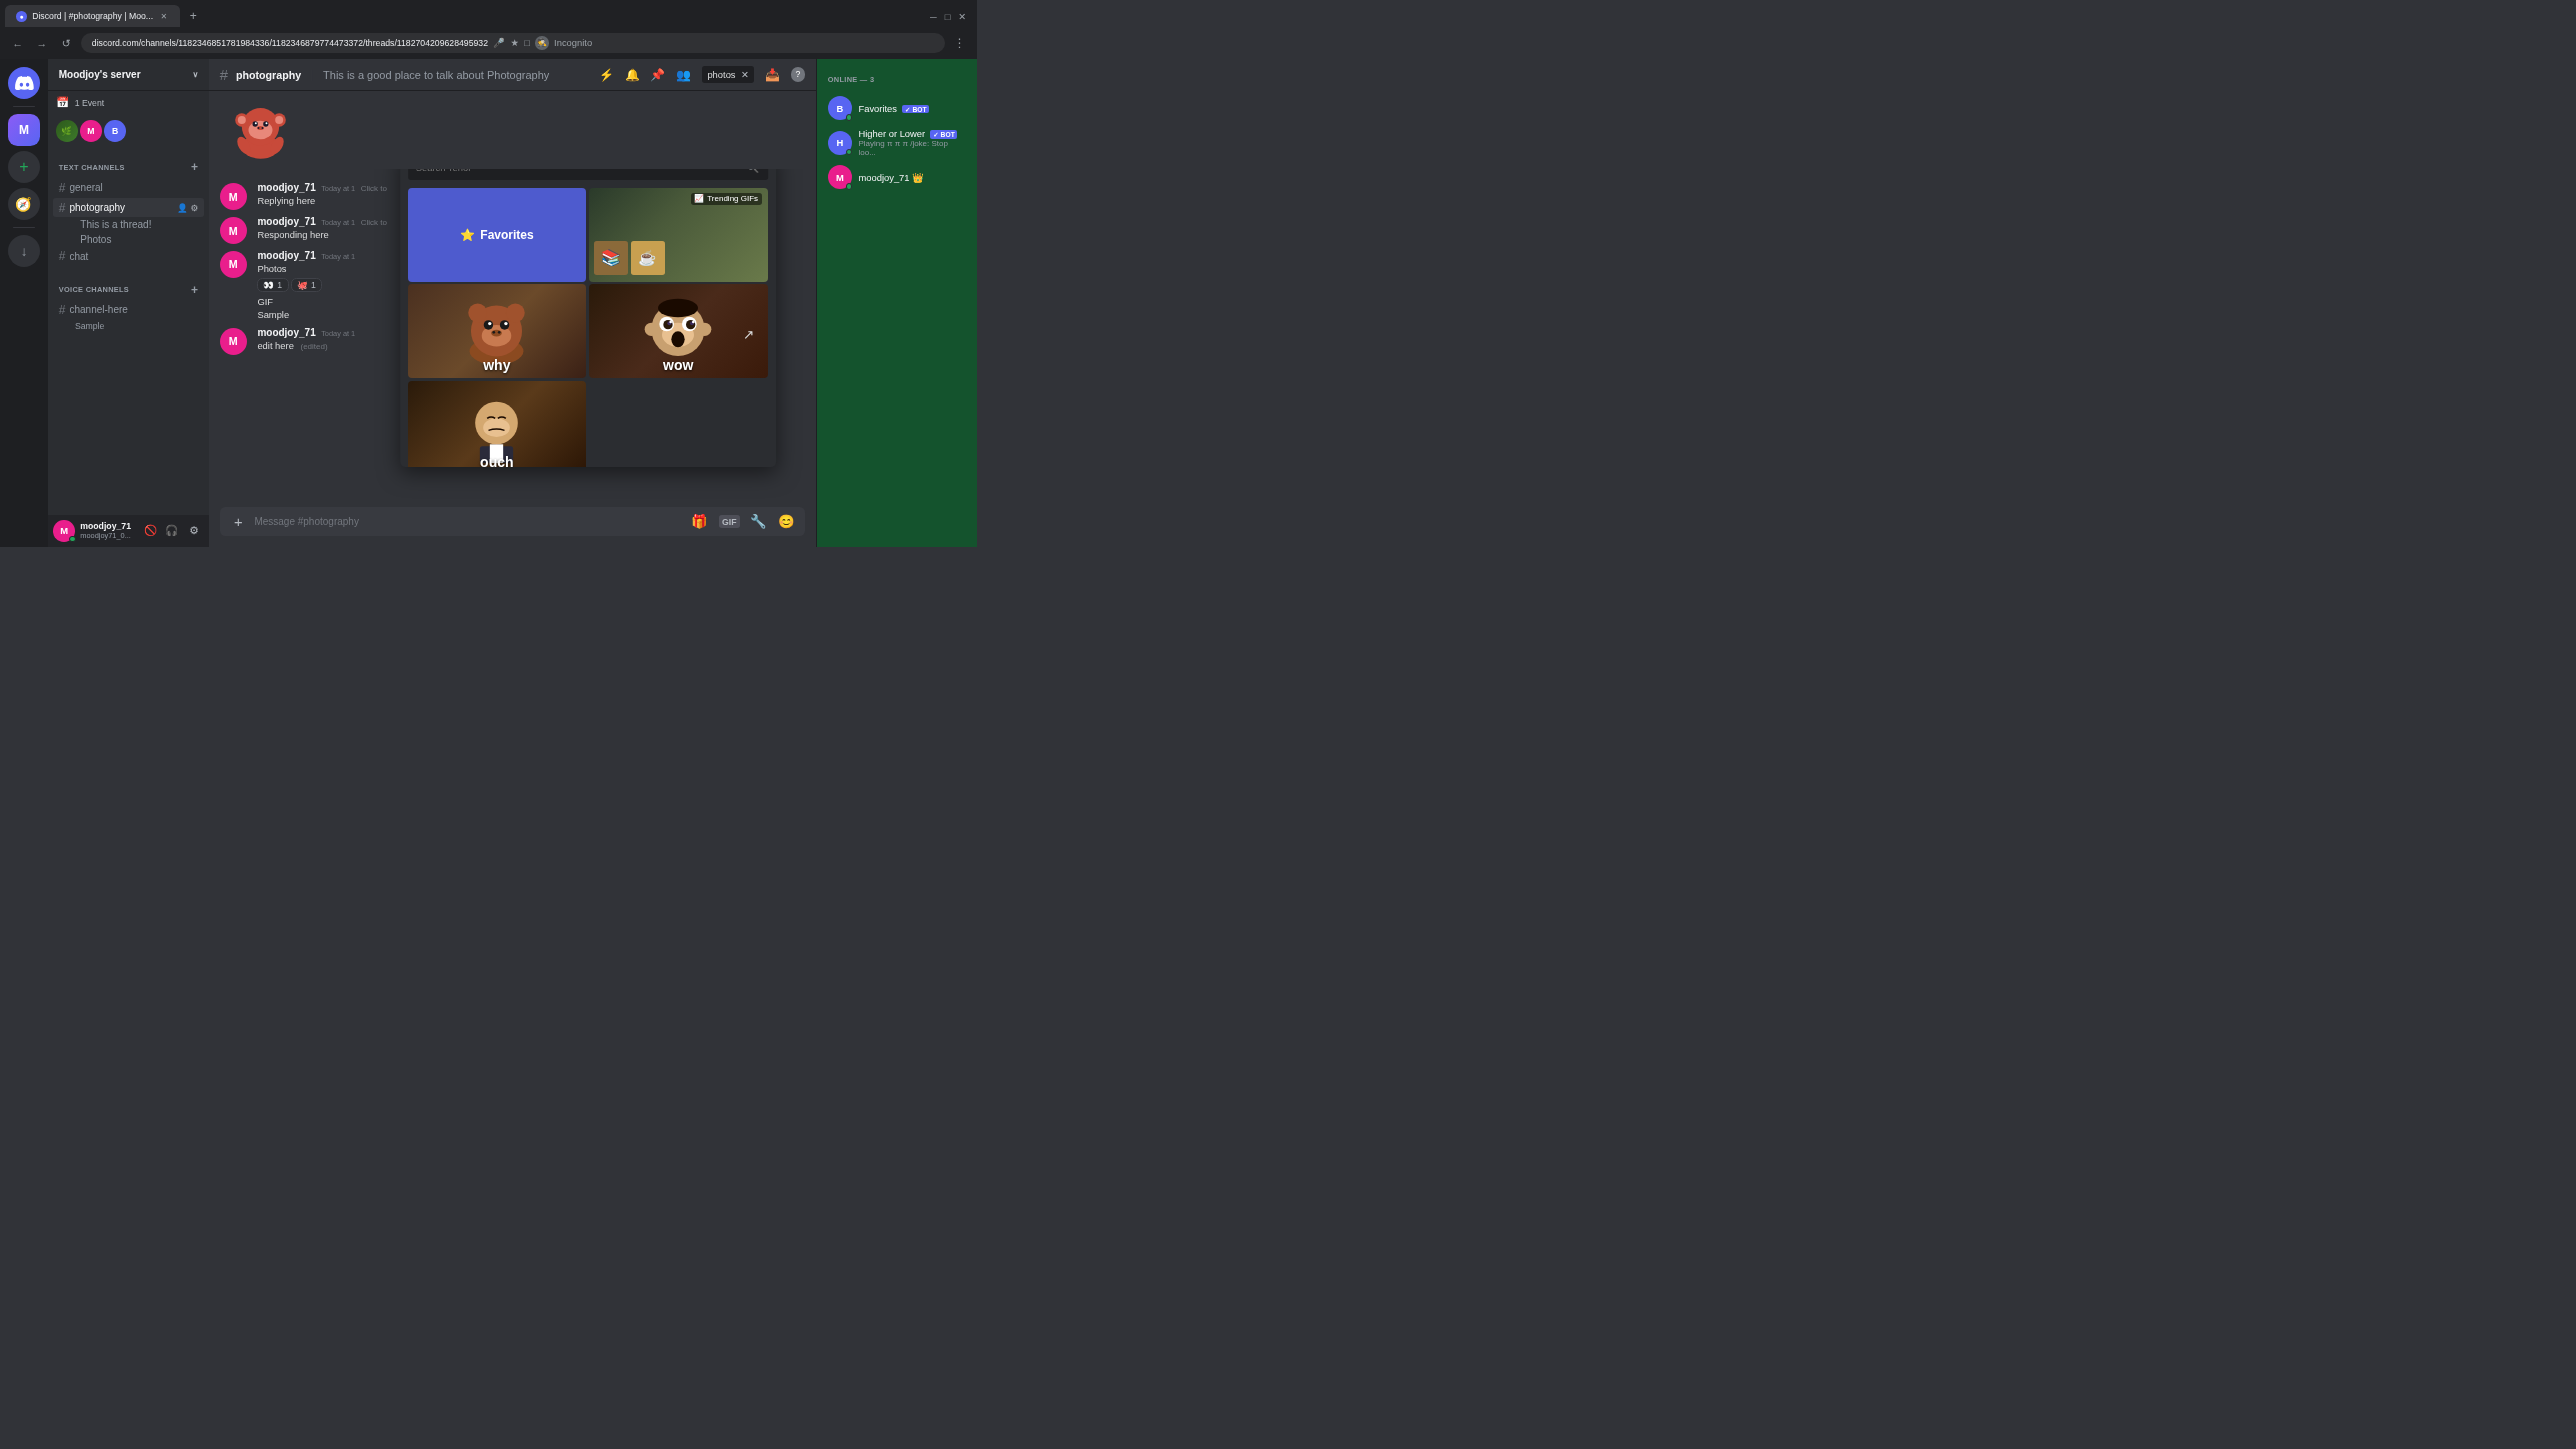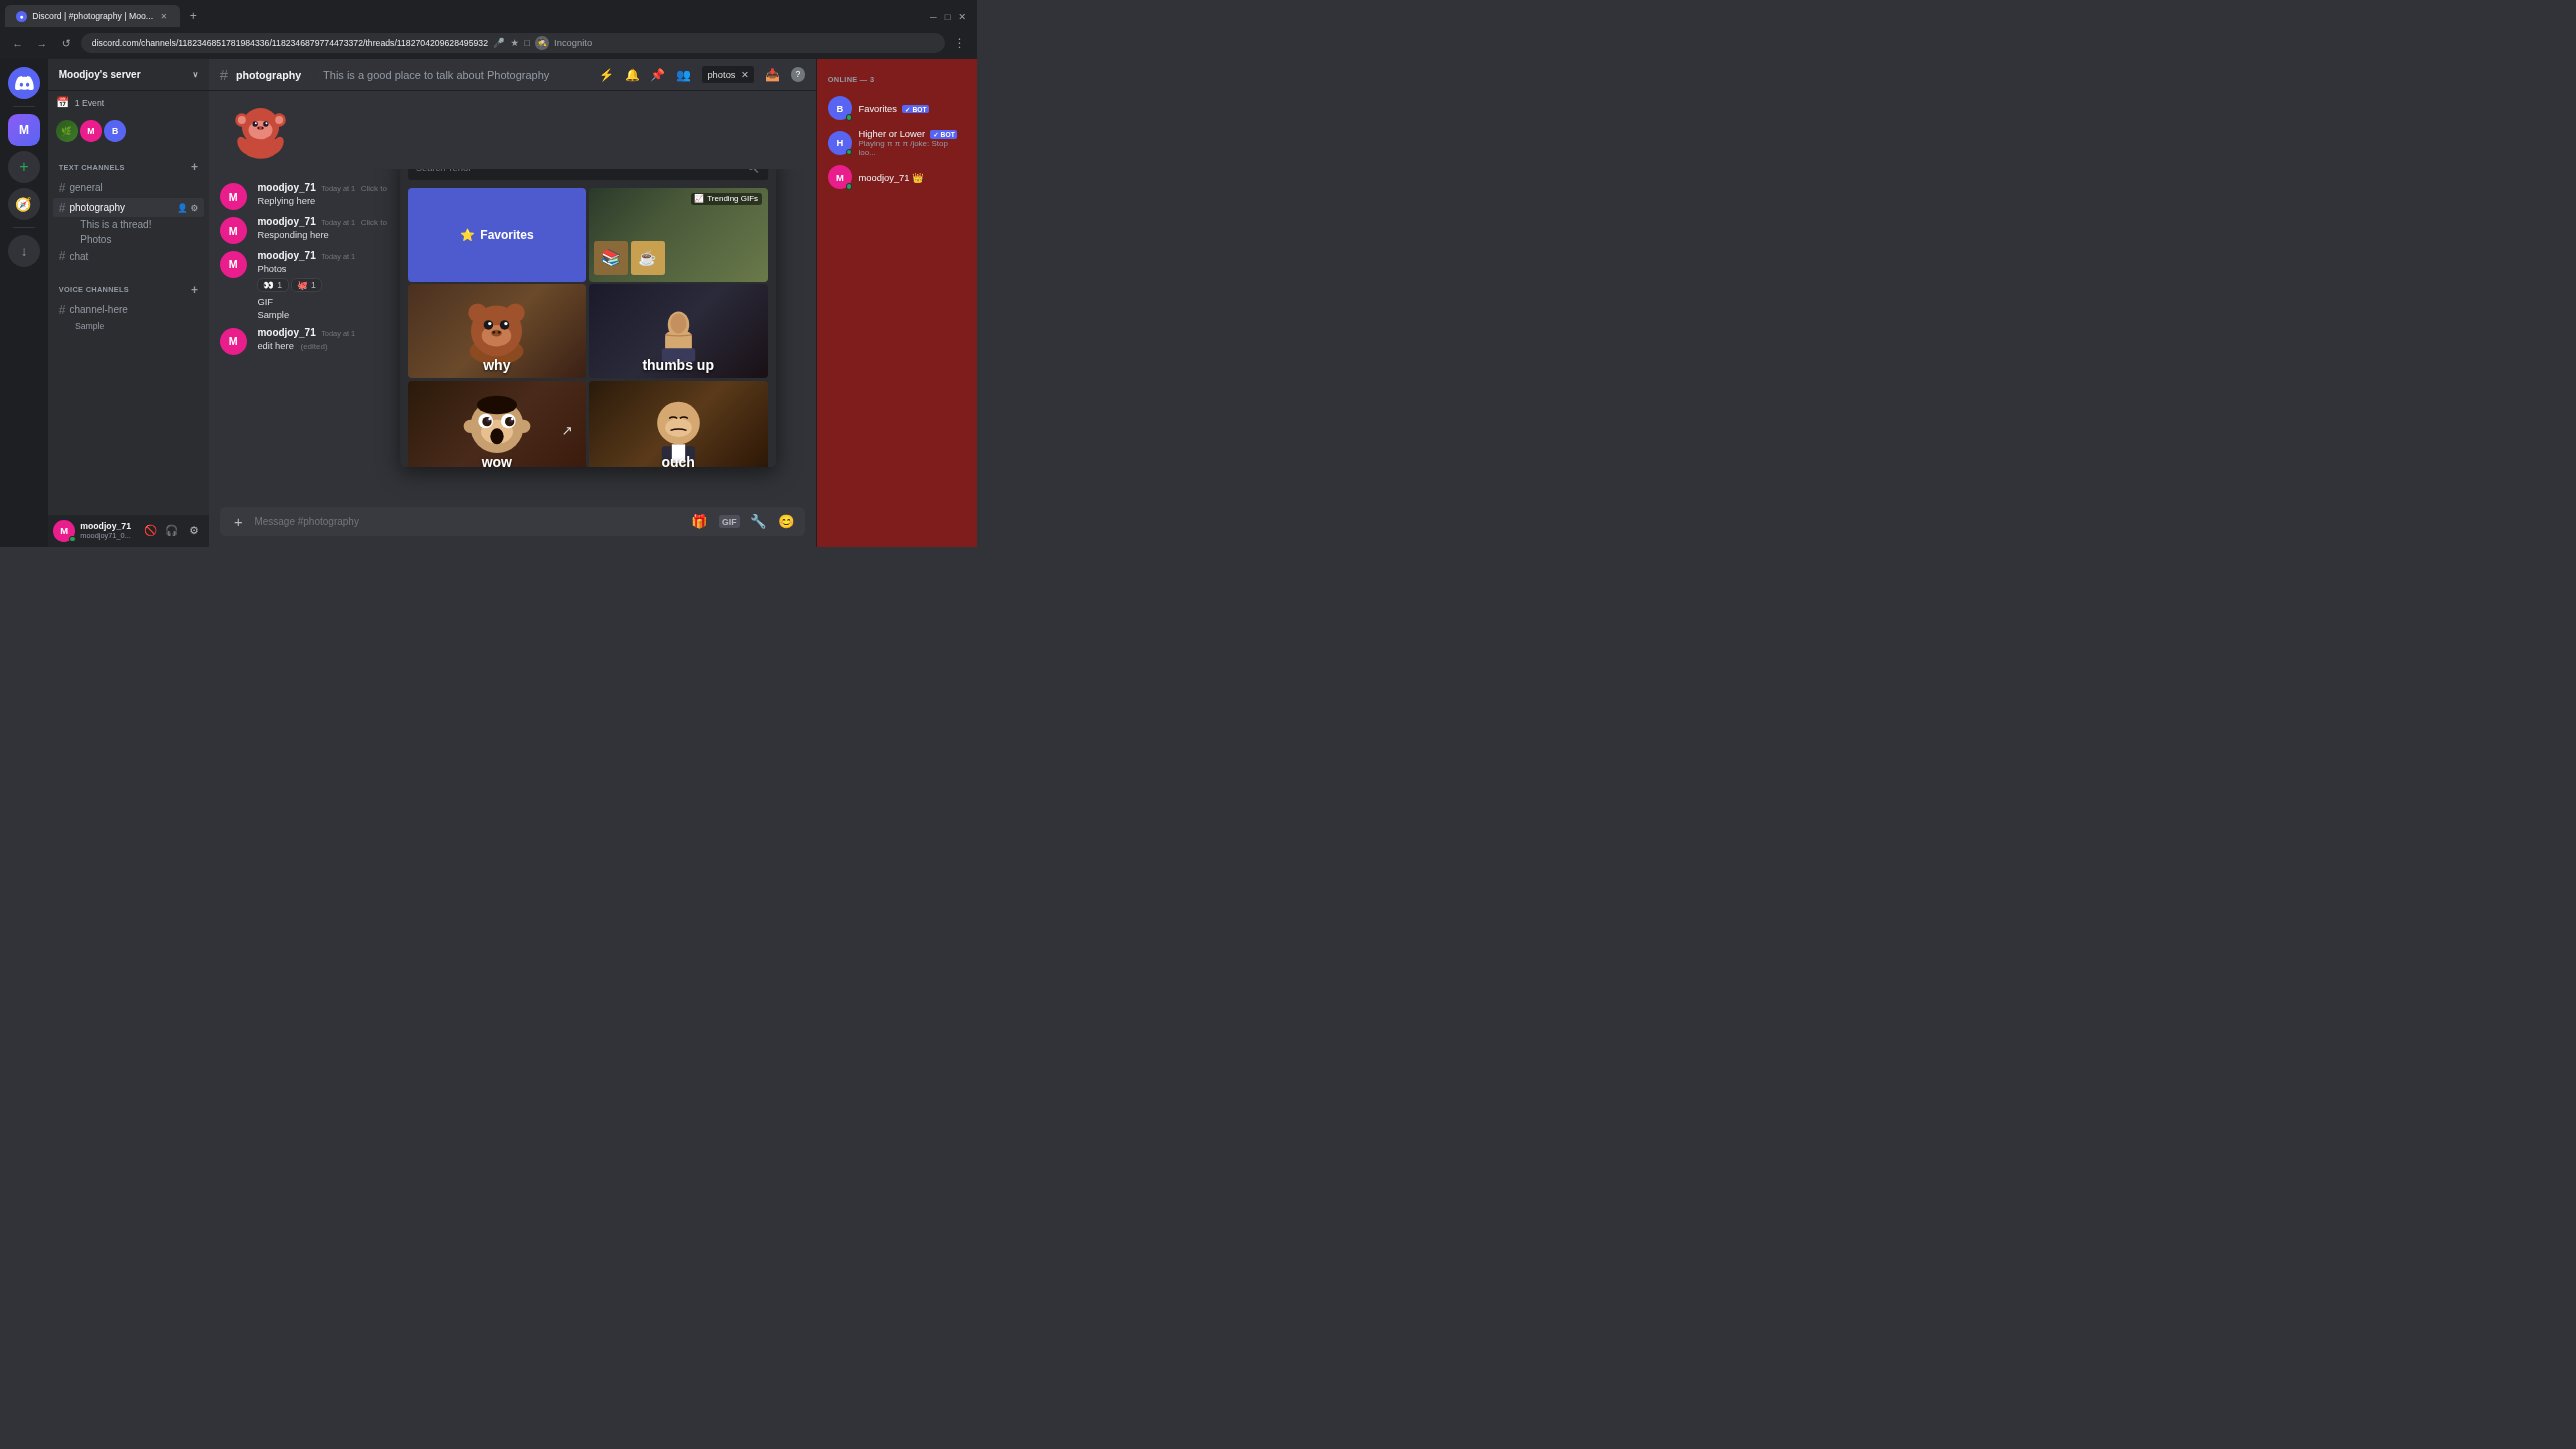--- a/index.html
+++ b/index.html
@@ -547,21 +547,21 @@
     }
     .input-icon {
       color: #b5bac1;
       font-size: 13.4px;
       cursor: pointer;
     }
 
     
     .right-sidebar {
       width: 161px;
-      background: #7f1d1d;
+      background: #14532d;
       padding: 10.7px 5.4px;
       border-left: 0.7px solid #1e1f22;
     }
     .online-header {
       font-size: 7.4px;
       font-weight: 700;
       text-transform: uppercase;
       letter-spacing: 0.3px;
       color: #949ba4;
       padding: 5.4px;
@@ -931,36 +931,20 @@
                 <circle cx="50" cy="44" r="2.5" fill="white"></circle>
                 <circle cx="74" cy="44" r="2.5" fill="white"></circle>
                 <ellipse cx="60" cy="58" rx="8" ry="5" fill="#8b4a20"></ellipse>
                 <circle cx="56" cy="57" r="2" fill="#1a1a1a"></circle>
                 <circle cx="64" cy="57" r="2" fill="#1a1a1a"></circle>
               </svg>
             </div>
             <div class="gif-label">why</div>
           </div>
 
-          <div class="gif-cell gif-thumbsup-bg" style="position:relative;">
-            <div style="width:100%;height:100%;display:flex;align-items:center;justify-content:center;">
-              <svg width="67" height="67" viewBox="0 0 100 100" xmlns="http://www.w3.org/2000/svg">
-
-                <rect x="30" y="50" width="40" height="45" rx="8" fill="#d4a870"></rect>
-
-                <ellipse cx="50" cy="40" rx="16" ry="20" fill="#d4a870"></ellipse>
-                <ellipse cx="50" cy="38" rx="12" ry="15" fill="#c49060"></ellipse>
-
-                <path d="M30 55 Q50 58 70 55" stroke="#b88050" stroke-width="2" fill="none"></path>
-
-                <rect x="25" y="75" width="50" height="20" rx="4" fill="#3a3a5a"></rect>
-              </svg>
-            </div>
-            <div class="gif-label">thumbs up</div>
-          </div>
 
           <div class="gif-cell gif-wow-bg" style="position:relative;">
             <div style="width:100%;height:100%;display:flex;align-items:center;justify-content:center;">
               <svg width="74" height="70" viewBox="0 0 110 105" xmlns="http://www.w3.org/2000/svg">
 
                 <circle cx="55" cy="50" r="40" fill="#c8a070"></circle>
 
                 <ellipse cx="55" cy="58" rx="24" ry="18" fill="#e8c090"></ellipse>
 
                 <circle cx="38" cy="42" r="11" fill="white"></circle>

